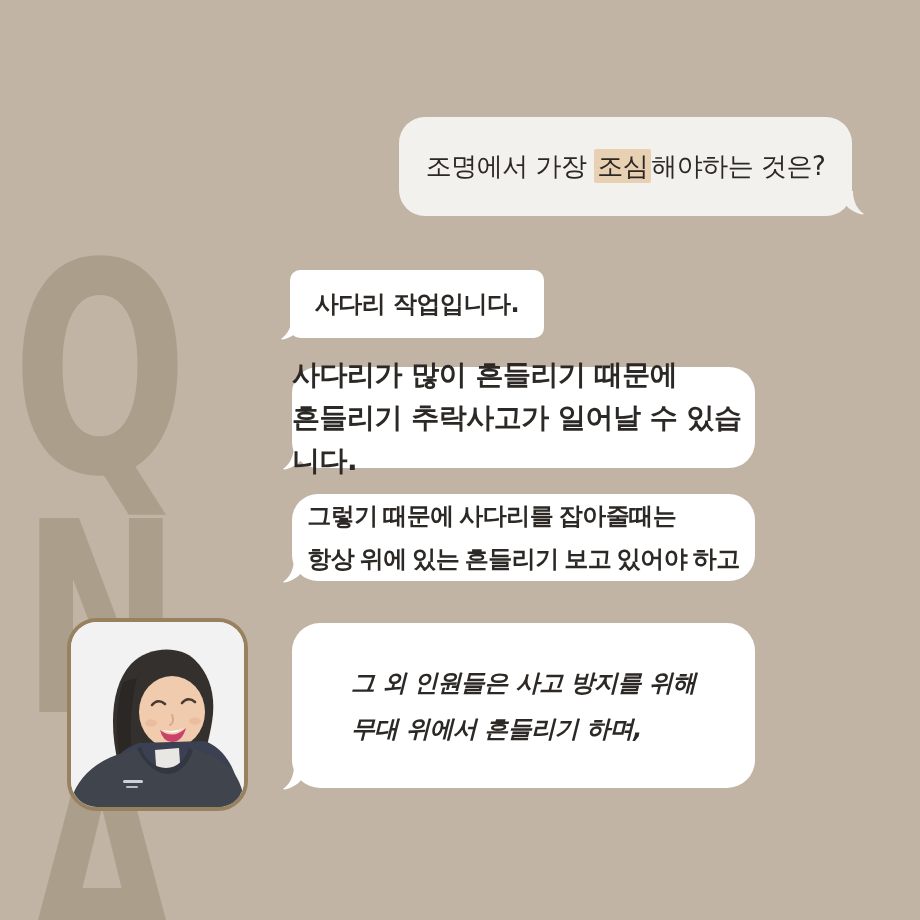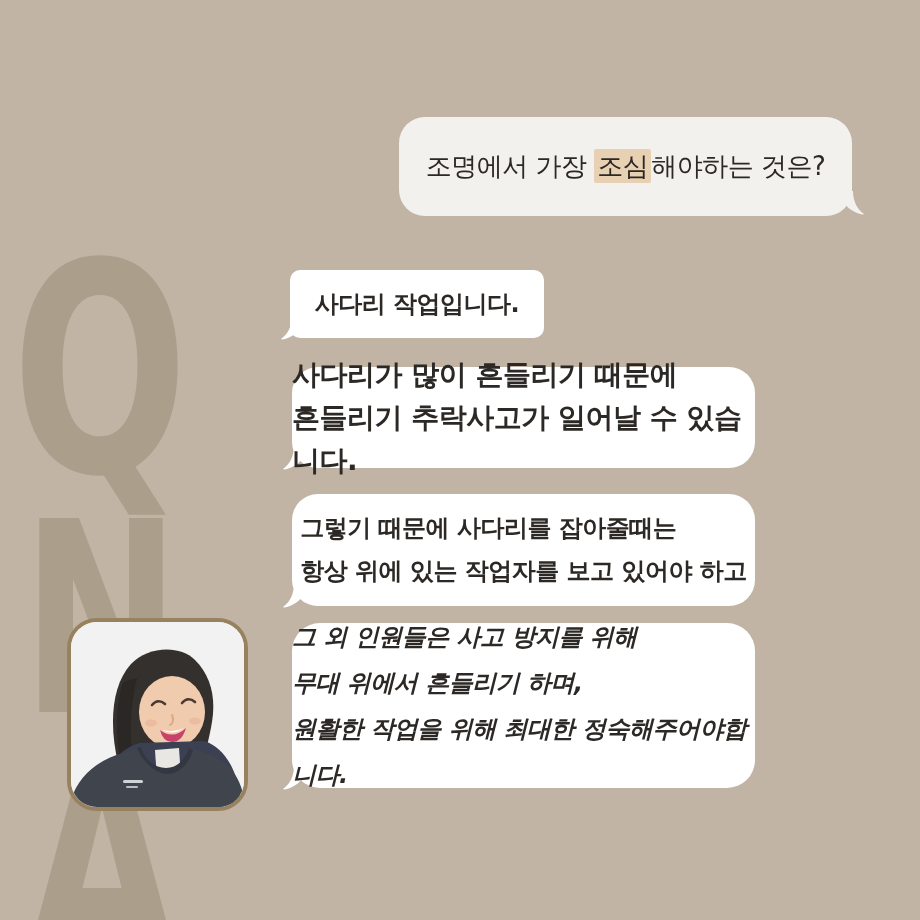--- a/index.html
+++ b/index.html
@@ -53,21 +53,21 @@
   }
 
   .a-bubble {
     background:var(--bubble-white);
     font-weight:600; letter-spacing:-0.5px;
   }
   .a-bubble .tail { left:-10px; bottom:-2px; width:26px; height:24px; }
 
   .a1 { left:290px; top:270px; width:254px; height:68px; border-radius:10px; font-size:24px; }
   .a2 { left:292px; top:367px; width:463px; height:101px; border-radius:26px; font-size:28px; }
-  .a3 { left:292px; top:494px; width:463px; height:112px; border-radius:26px; font-size:24px; }
+  .a3 { left:292px; top:494px; width:463px; height:87px; border-radius:26px; font-size:24px;font-family:Liberation Serif, serif; }
   .a4 { left:292px; top:623px; width:463px; height:165px; border-radius:28px; font-size:24px; }
   .a2 .line, .a3 .line { line-height:43px; }
   .a4 .line { line-height:46px;font-style:italic; }
 
   
   .avatar {
     position:absolute; left:67px; top:618px;
     width:181px; height:193px;
     box-sizing:border-box;
     border:4px solid var(--photo-border);
@@ -116,32 +116,31 @@
       <div class="line">흔들리기 추락사고가 일어날 수 있습니다.</div>
     </div>
   </div>
 
   <div class="bubble a-bubble a3">
     <svg class="tail" viewBox="0 0 26 24">
       <path d="M24 0 C23 10 19 17 10 21 C6 23 2 24 1 23 C8 18 12 10 12 0 Z" fill="#ffffff"></path>
     </svg>
     <div class="body">
       <div class="line">그렇기 때문에 사다리를 잡아줄때는</div>
-      <div class="line">항상 위에 있는 작업자를 보고 있어야 하고</div>
+      <div class="line">항상 위에 있는 흔들리기 보고 있어야 하고</div>
     </div>
   </div>
 
   <div class="bubble a-bubble a4">
     <svg class="tail" viewBox="0 0 26 24">
       <path d="M24 0 C23 10 19 17 10 21 C6 23 2 24 1 23 C8 18 12 10 12 0 Z" fill="#ffffff"></path>
     </svg>
     <div class="body">
       <div class="line">그 외 인원들은 사고 방지를 위해</div>
       <div class="line">무대 위에서 흔들리기 하며,</div>
-      <div class="line">원활한 작업을 위해 최대한 정숙해주어야합니다.</div>
     </div>
   </div>
 
   <div class="avatar">
     <svg viewBox="0 0 173 185">
       <rect width="173" height="185" fill="#f2f2f2"></rect>
 
       <path d="M50 152 C38 112 38 66 60 42 C76 25 108 22 124 38 C140 54 145 76 141 100 C138 118 134 132 129 144 L50 152 Z" fill="#34302d"></path>
       <path d="M52 152 C44 120 44 84 52 60 L66 56 C58 90 58 122 64 148 Z" fill="#2b2724"></path>
 

